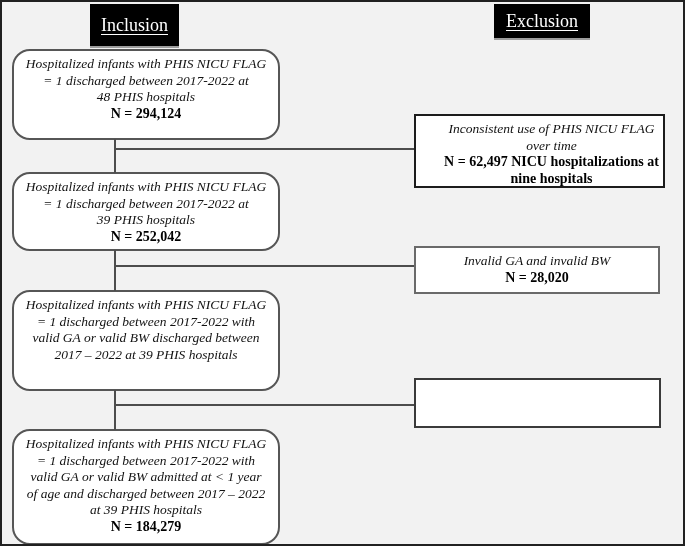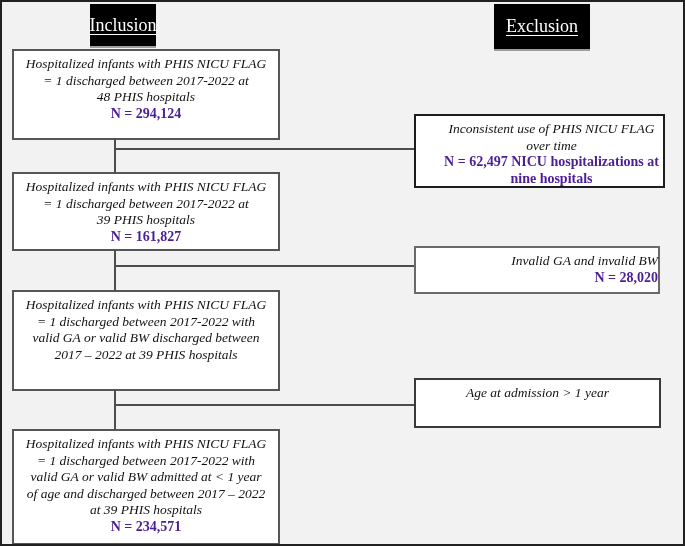--- a/index.html
+++ b/index.html
@@ -20,22 +20,22 @@
     position: absolute;
     background: #000000;
     color: #ffffff;
     display: flex;
     align-items: center;
     justify-content: center;
     font-size: 18px;
     box-shadow: 0 2px 0 rgba(0,0,0,0.35);
   }
   .header-chip span { text-decoration: underline; text-underline-offset: 3px; }
-  .chip-inclusion { left: 88px; top: 2px;  width: 66px; height: 42px; }
-  .chip-exclusion { left: 492px; top: 2px; width: 96px; height: 45px; }
+  .chip-inclusion { left: 88px; top: 2px;  width: 89px; height: 42px; }
+  .chip-exclusion { left: 492px; top: 2px; width: 96px; height: 34px; }
 
   
   .flowbox {
     position: absolute;
     background: #ffffff;
     border: 2px solid #565656;
     box-sizing: border-box;
     text-align: center;
     padding-top: 5px;
     line-height: 16.5px;
@@ -43,34 +43,34 @@
   .flowbox .box-text {
     font-style: italic;
     font-size: 13.5px;
     white-space: pre-line;
     color: #111111;
   }
   .flowbox .box-n {
     font-weight: bold;
     font-size: 14px;
     white-space: pre-line;
-    color: #4c1d95;
+    color: #000000;
   }
 
   
-  .inc { left: 10px; width: 268px; }
+  .inc { left: 10px; width: 268px; border-radius: 18px; }
   .inc1 { top: 47px;  height: 91px; }
   .inc2 { top: 170px; height: 79px; }
   .inc3 { top: 288px; height: 101px; }
   .inc4 { top: 427px; height: 116px; }
 
   
   .exc { left: 412px; }
   .exc1 { top: 112px; height: 74px; width: 251px; border-color: #1c1c1c; padding-left: 24px; }
-  .exc2 { top: 244px; height: 48px; width: 246px; border-color: #6a6a6a; text-align: right; }
+  .exc2 { top: 244px; height: 48px; width: 246px; border-color: #6a6a6a; }
   .exc3 { top: 376px; height: 50px; width: 247px; border-color: #3a3a3a; }
 
   
   .conn { position: absolute; background: #4d4d4d; }
   .conn.v { width: 2px; }
   .conn.h { height: 2px; }
   .v1 { left: 112px; top: 137px; height: 34px; }
   .h1 { left: 112px; top: 146px; width: 300px; }
   .v2 { left: 112px; top: 248px; height: 41px; }
   .h2 { left: 112px; top: 263px; width: 300px; }
@@ -92,49 +92,48 @@
   <div class="flowbox inc inc1">
     <div class="box-text">Hospitalized infants with PHIS NICU FLAG
 = 1 discharged between 2017-2022 at
 48 PHIS hospitals</div>
     <div class="box-n">N = 294,124</div>
   </div>
   <div class="flowbox inc inc2">
     <div class="box-text">Hospitalized infants with PHIS NICU FLAG
 = 1 discharged between 2017-2022 at
 39 PHIS hospitals</div>
-    <div class="box-n">N = 161,827</div>
+    <div class="box-n">N = 252,042</div>
   </div>
   <div class="flowbox inc inc3">
     <div class="box-text">Hospitalized infants with PHIS NICU FLAG
 = 1 discharged between 2017-2022 with
 valid GA or valid BW discharged between
 2017 – 2022 at 39 PHIS hospitals</div>
   </div>
   <div class="flowbox inc inc4">
     <div class="box-text">Hospitalized infants with PHIS NICU FLAG
 = 1 discharged between 2017-2022 with
 valid GA or valid BW admitted at &lt; 1 year
 of age and discharged between 2017 – 2022
 at 39 PHIS hospitals</div>
-    <div class="box-n">N = 234,571</div>
+    <div class="box-n">N = 184,279</div>
   </div>
 
   <div class="flowbox exc exc1">
     <div class="box-text">Inconsistent use of PHIS NICU FLAG
 over time</div>
     <div class="box-n">N = 62,497 NICU hospitalizations at
 nine hospitals</div>
   </div>
   <div class="flowbox exc exc2">
     <div class="box-text">Invalid GA and invalid BW</div>
     <div class="box-n">N = 28,020</div>
   </div>
   <div class="flowbox exc exc3">
-    <div class="box-text">Age at admission &gt; 1 year</div>
   </div>
 
   <div class="conn v v1"></div>
   <div class="conn h h1"></div>
   <div class="conn v v2"></div>
   <div class="conn h h2"></div>
   <div class="conn v v3"></div>
   <div class="conn h h3"></div>
 
 </div>

